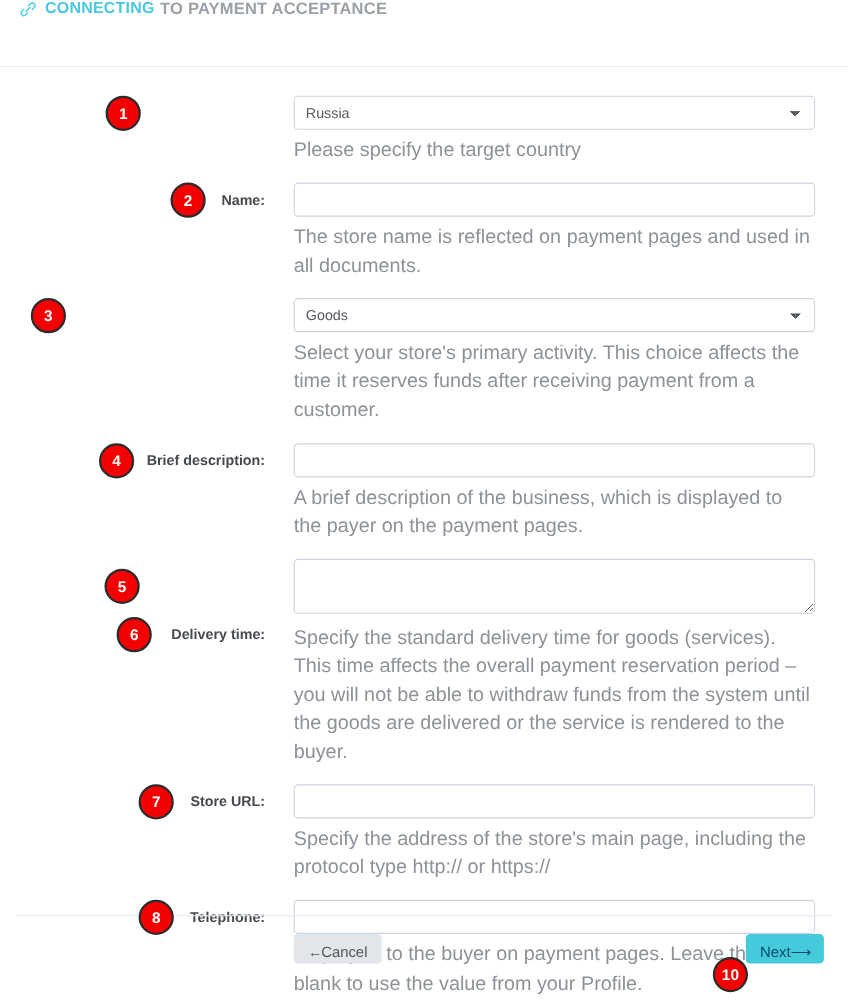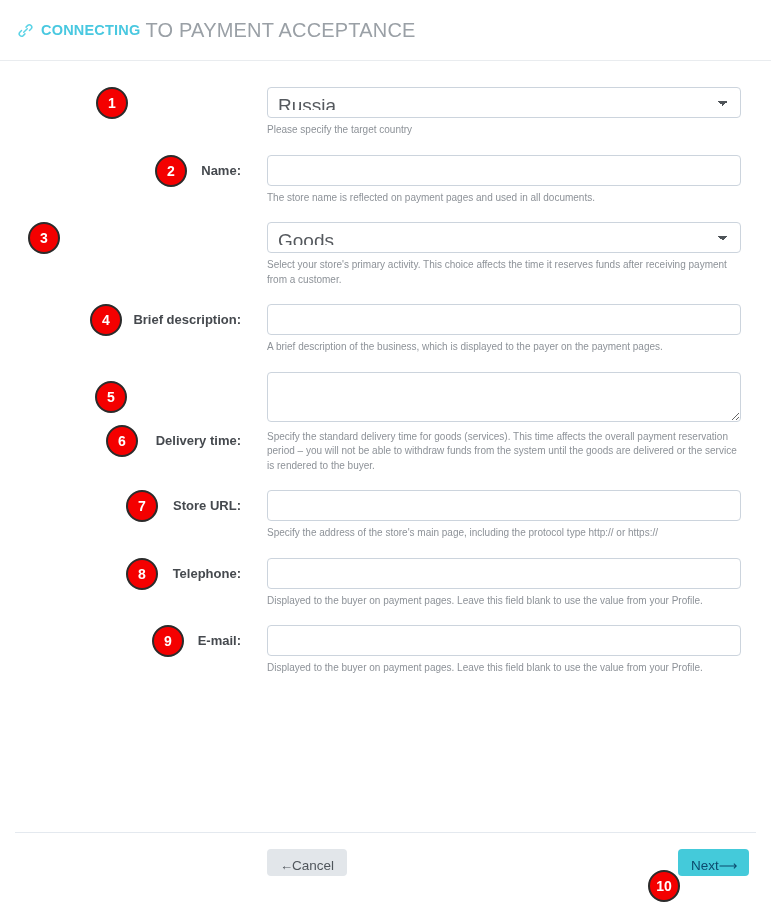--- a/index.html
+++ b/index.html
@@ -16,40 +16,39 @@
     overflow: hidden;
     position: relative;
   }
 
   
   #page-header {
     height: 61px;
     box-sizing: border-box;
     border-bottom: 1px solid #e9ecef;
     display: flex;
-    align-items: center;
     padding-left: 17px;
   }
   #page-header .chain-icon {
     width: 17px;
     height: 17px;
     margin-right: 7px;
     display: inline-block;
     flex: 0 0 auto;
   }
   #page-header .title-main {
     color: #49c8e0;
     font-weight: bold;
     font-size: 14.5px;
     letter-spacing: .2px;
   }
   #page-header .title-sub {
     color: #9aa0a6;
-    font-weight: normal;
-    font-size: 20px;
+    font-weight: bold;
+    font-size: 15px;
     letter-spacing: .2px;
     margin-left: 5px;
   }
 
   
   #form-body {
     padding-top: 26px;
     position: relative;
   }
   .form-row {
@@ -77,21 +76,21 @@
   }
 
   .ctrl {
     width: 474px;
     box-sizing: border-box;
     border: 1px solid #ccd4dd;
     border-radius: 4px;
     background: #fff;
     color: #55595e;
     font-family: "Liberation Sans", sans-serif;
-    font-size: 19px;
+    font-size: 13px;
     padding: 7px 10px;
     height: 31px;
     outline: none;
   }
   select.ctrl {
     appearance: none;
     -webkit-appearance: none;
     -moz-appearance: none;
     padding-right: 26px;
     background-image:
@@ -104,21 +103,21 @@
     background-repeat: no-repeat;
     cursor: pointer;
   }
   textarea.ctrl {
     height: 50px;
     resize: vertical;
     line-height: 1.35;
   }
   .help {
     width: 474px;
-    font-size: 10px;
+    font-size: 18px;
     color: #8d9298;
     line-height: 1.45;
     margin-top: 5px;
     margin-bottom: 17px;
   }
   .label-text {
     display: inline-block;
     line-height: 31px;
   }
 

